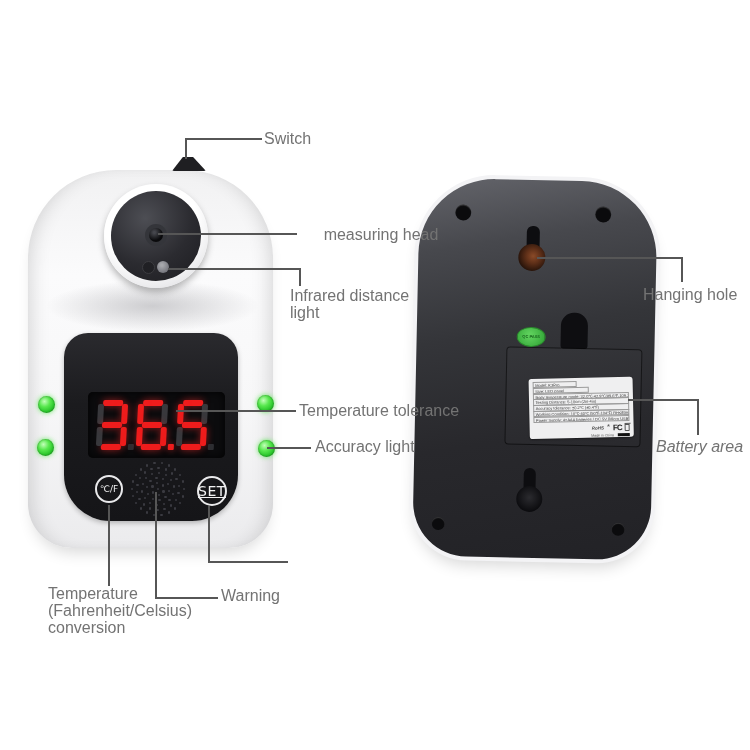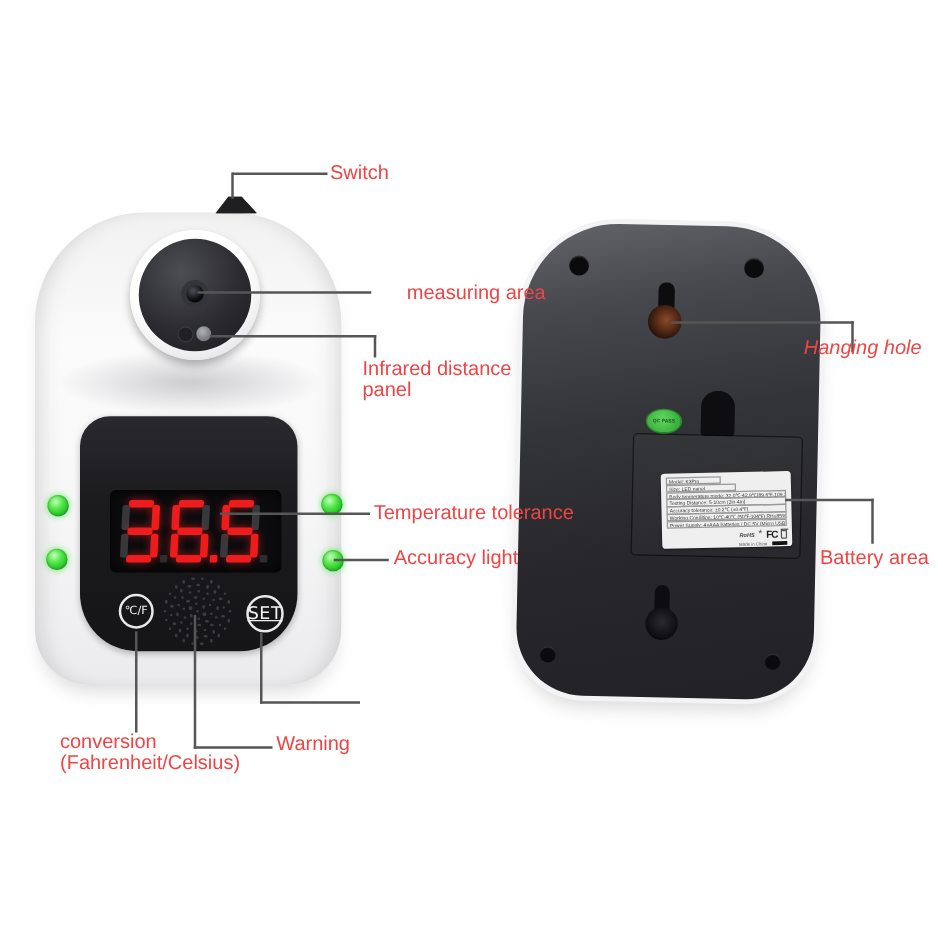--- a/index.html
+++ b/index.html
@@ -1,28 +1,28 @@
 <!DOCTYPE html>
 <html><head>
 <meta charset="utf-8">
 <style>
   html,body{margin:0;padding:0;background:#ffffff;}
   .stage{position:relative;width:750px;height:750px;background:#ffffff;overflow:hidden;
          font-family:"Liberation Sans",sans-serif;}
 
   
-  .ann{position:absolute;color:#ef4444;font-size:16px;line-height:17px;white-space:nowrap;}
+  .ann{position:absolute;color:#737373;font-size:16px;line-height:17px;white-space:nowrap;}
   .ann.center{text-align:center;}
   .a-switch{left:264px;top:130px;}
   .a-head{left:299px;top:226px;width:164px;}
   .a-dist{left:290px;top:287px;}
-  .a-hang{left:643px;top:270px;font-style:italic;}
+  .a-hang{left:643px;top:286px;}
   .a-tempind{left:299px;top:402px;}
   .a-warn{left:315px;top:438px;}
-  .a-batt{left:656px;top:438px;}
+  .a-batt{left:656px;top:438px;font-style:italic;}
   .a-settings{left:290px;top:553px;}
   .a-speaker{left:221px;top:587px;}
   .a-conv{left:48px;top:585px;}
 
   
   .lead{position:absolute;background:#565656;}
   .l-switch-h{left:186px;top:138px;width:76px;height:2px;}
   .l-switch-v{left:185px;top:138px;width:2px;height:21px;}
   .l-head{left:158px;top:233px;width:139px;height:2px;}
   .l-dist-h{left:168px;top:268px;width:133px;height:2px;}
@@ -324,28 +324,29 @@
   <div class="lead l-batt-h"></div>
   <div class="lead l-batt-v"></div>
   <div class="lead l-set-v"></div>
   <div class="lead l-set-h"></div>
   <div class="lead l-spk-v"></div>
   <div class="lead l-spk-h"></div>
   <div class="lead l-conv-v"></div>
 
   <div class="ann a-switch">Switch</div>
   <div class="ann a-head center">
-    <div>measuring area</div>
+    <div>measuring head</div>
   </div>
   <div class="ann a-dist">
     <div>Infrared distance</div>
-    <div>panel</div>
+    <div>light</div>
   </div>
   <div class="ann a-hang">Hanging hole</div>
   <div class="ann a-tempind">Temperature tolerance</div>
   <div class="ann a-warn">Accuracy light</div>
   <div class="ann a-batt">Battery area</div>
   <div class="ann a-speaker">Warning</div>
   <div class="ann a-conv">
+    <div>Temperature</div>
+    <div>(Fahrenheit/Celsius)</div>
     <div>conversion</div>
-    <div>(Fahrenheit/Celsius)</div>
   </div>
 </div>
 
 </body></html>

